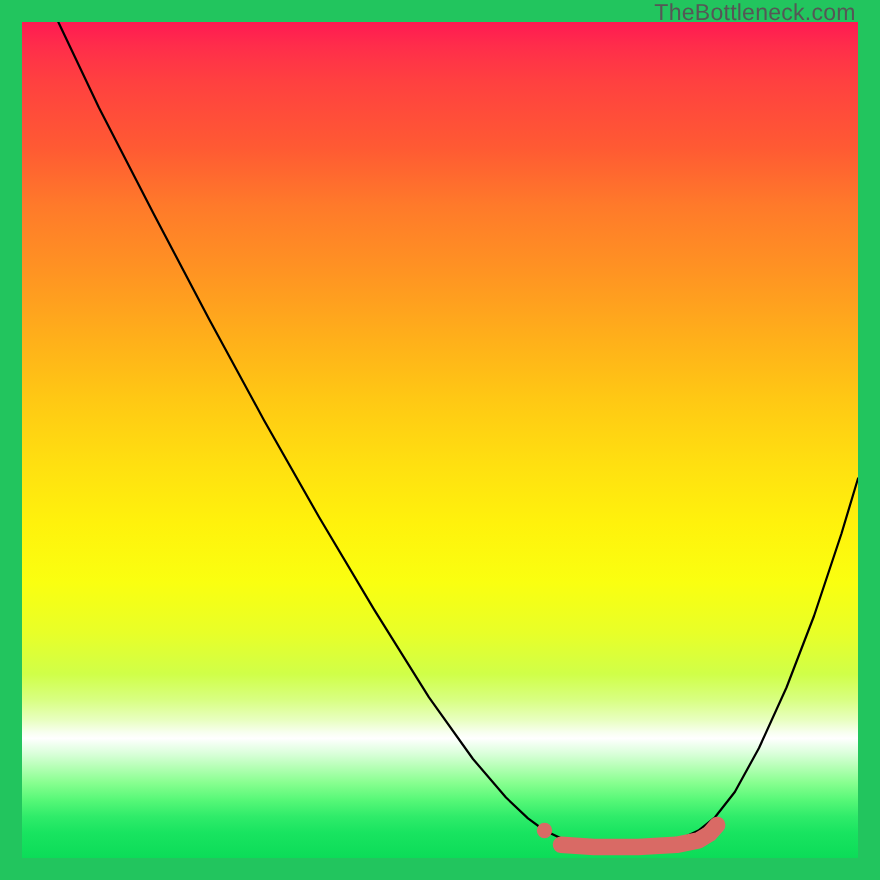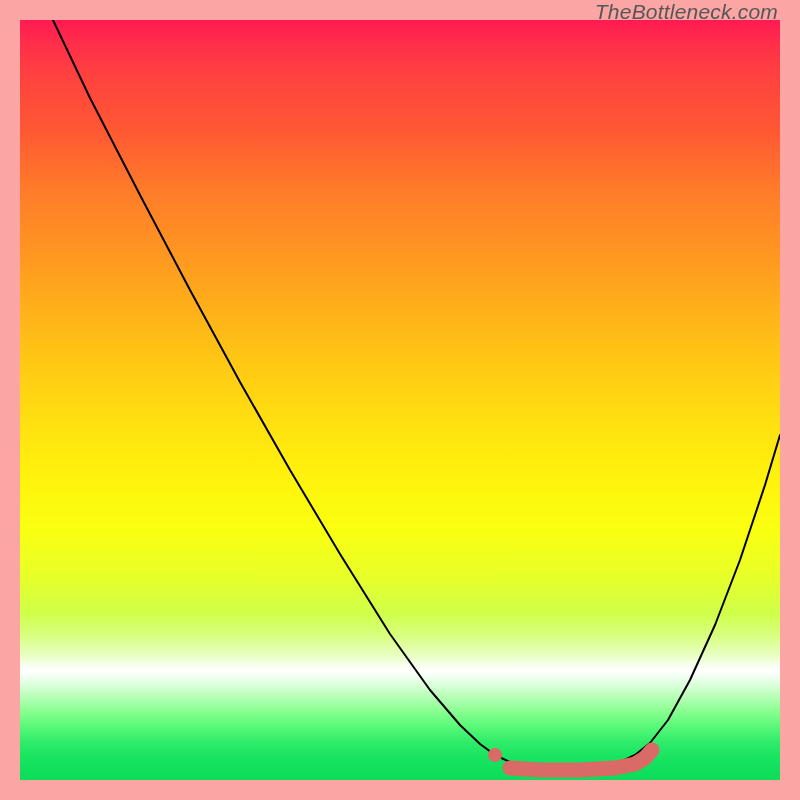--- a/index.html
+++ b/index.html
@@ -1,22 +1,21 @@
 <!DOCTYPE html>
 <html><head>
 <meta charset="utf-8">
 <style>
   * { margin: 0; padding: 0; box-sizing: border-box; }
   html, body { width: 800px; height: 800px; overflow: hidden; }
   .container {
     width: 800px;
     height: 800px;
-    background: #fca5a5;
+    background: #22c55e;
     position: relative;
-    font-style: italic;
   }
   .plot-area {
     position: absolute;
     left: 20px;
     top: 20px;
     width: 760px;
     height: 760px;
     background: linear-gradient(to bottom,
       #ff1a52 0%,
       #ff2e4a 3%,

